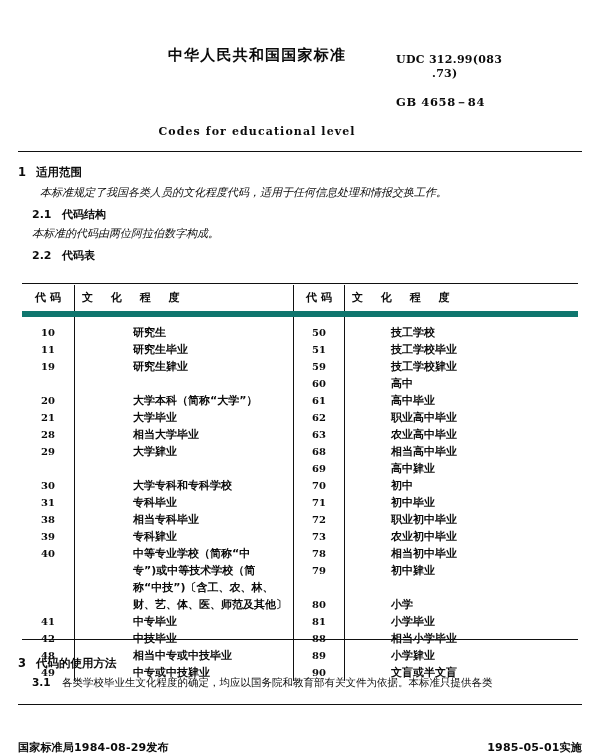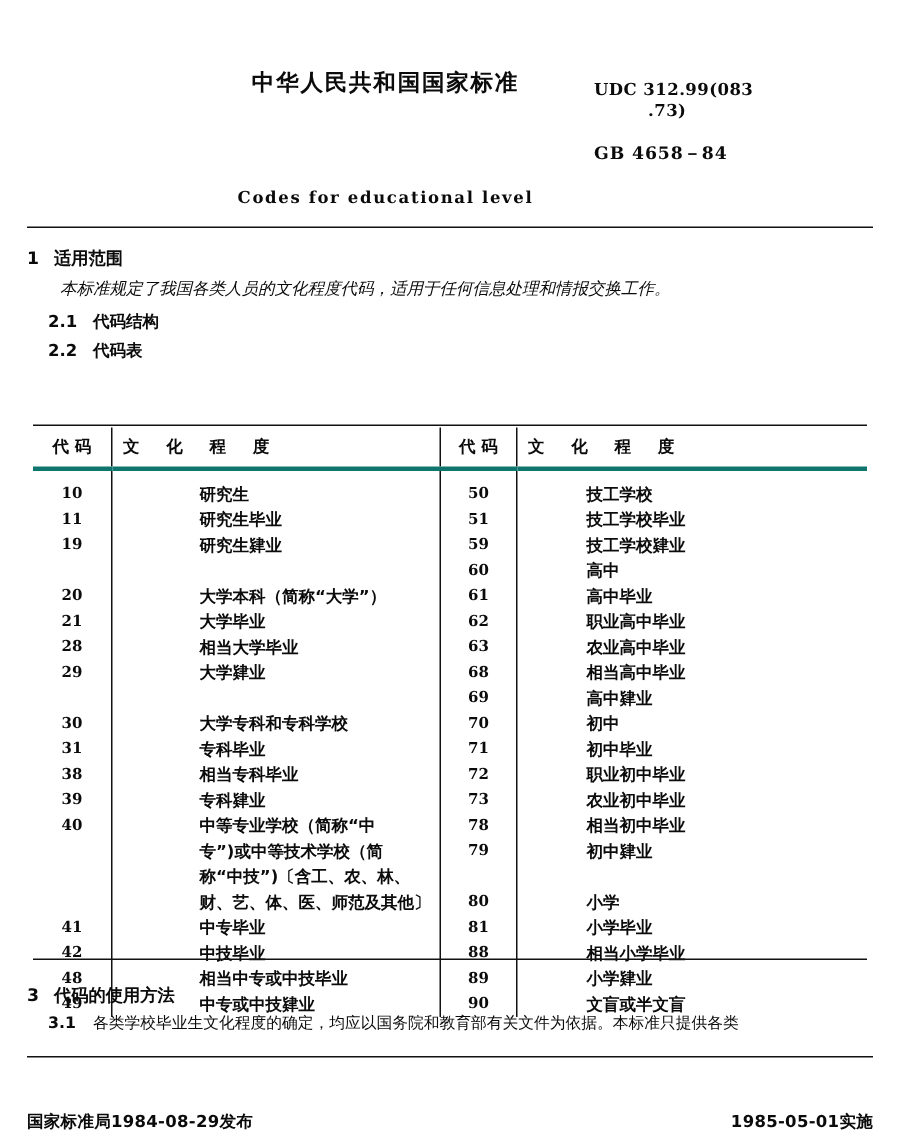--- a/index.html
+++ b/index.html
@@ -140,21 +140,21 @@
   table.code-table {
     width: 100%;
     border-collapse: collapse;
     table-layout: fixed;
     font-size: 10.5px;
   }
   table.code-table thead th {
     font-weight: bold;
     font-size: 11px;
     padding: 5px 0 6px 0;
-    border-bottom: 3px solid #0f766e;
+    border-bottom: 6px solid #0f766e;
     vertical-align: middle;
   }
   table.code-table thead th.hdr-lvl {
     letter-spacing: 7px;
     text-indent: 7px;
   }
   .col-code {
     width: 52px;
     text-align: center;
     border-right: 1.5px solid #111;
@@ -255,20 +255,21 @@
   <div class="body-area">
     <div class="sec-h1">
       <span class="num">1</span><span>适用范围</span>
     </div>
     <div class="para">本标准规定了我国各类人员的文化程度代码，适用于任何信息处理和情报交换工作。</div>
 
 
     <div class="sec-h2">
       <span class="num">2.1</span><span>代码结构</span>
     </div>
+    <div class="para noindent">本标准的代码由两位阿拉伯数字构成。</div>
 
     <div class="sec-h2">
       <span class="num">2.2</span><span>代码表</span>
     </div>
   </div>
 
   <div class="tbl-top-rule"></div>
 
   <div class="code-table-wrap">
     <table class="code-table">

